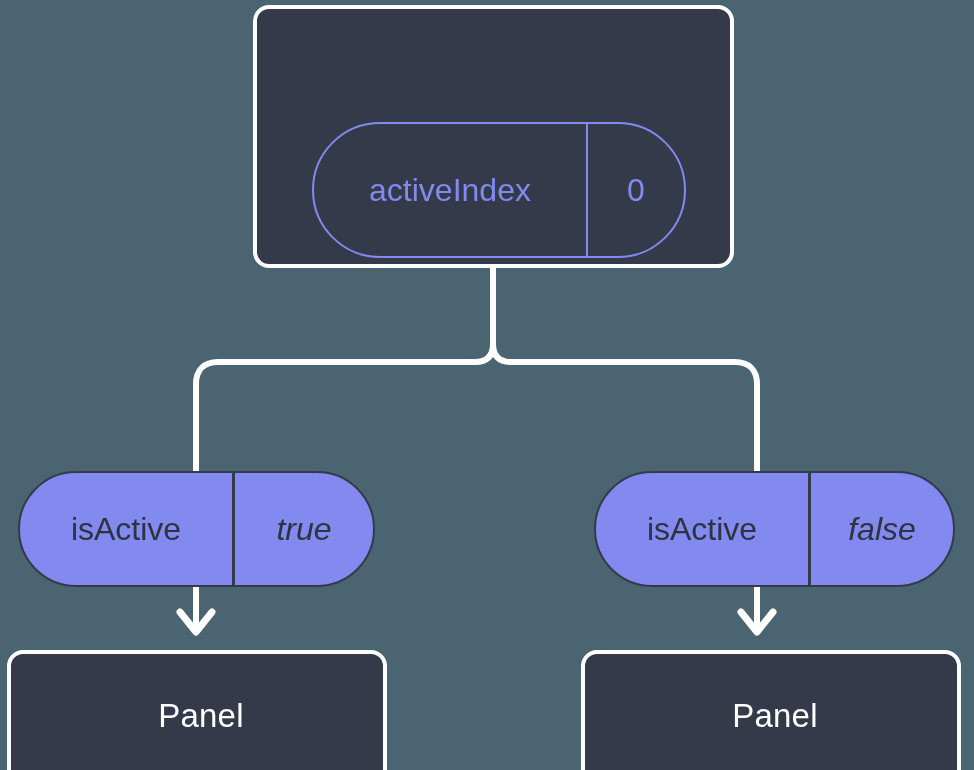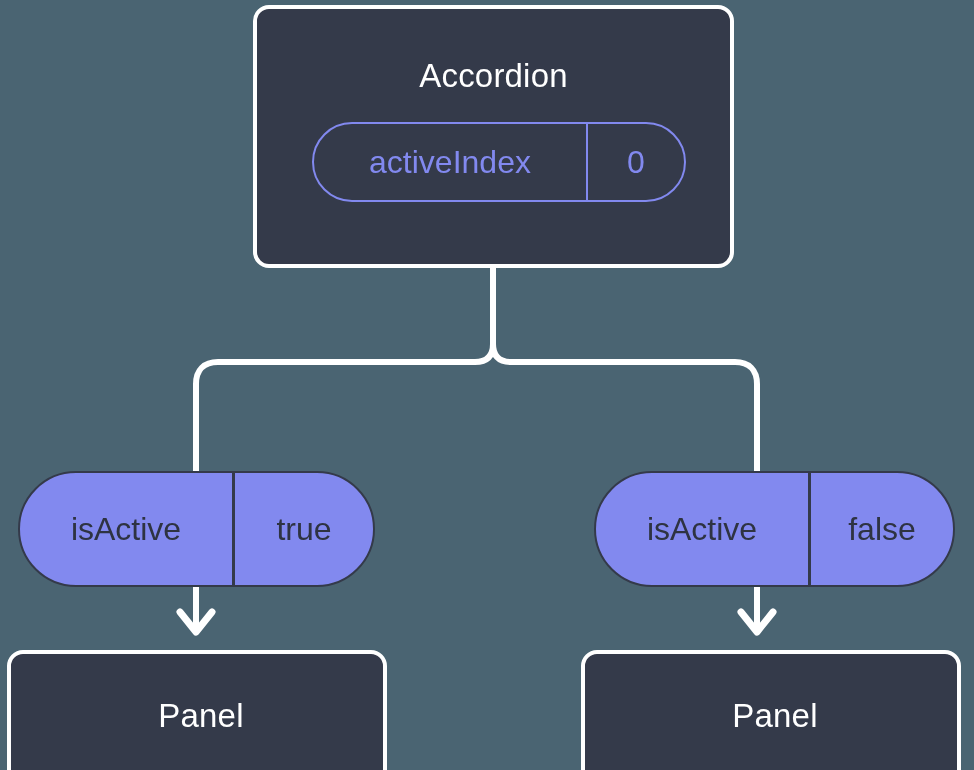--- a/index.html
+++ b/index.html
@@ -71,21 +71,21 @@
     align-items: center;
     justify-content: center;
     line-height: 1;
     white-space: nowrap;
   }
 
   #state-pill {
     left: 55px;
     top: 113px;
     width: 374px;
-    height: 80px;
+    height: 136px;
     border: 2px solid #8289ef;
     background: transparent;
   }
   #state-pill .pill-key {
     flex: 0 0 272px;
     color: #8289ef;
     font-size: 32px;
     border-right: 2px solid #8289ef;
   }
   #state-pill .pill-val {
@@ -102,20 +102,21 @@
   }
   .pill-filled .pill-key {
     color: #2e3342;
     font-size: 32px;
     border-right: 3px solid #343a4a;
   }
   .pill-filled .pill-val {
     color: #2e3342;
     font-size: 32px;
     flex: 1 1 auto;
+    font-style: italic;
   }
 
   #pill-left {
     left: 18px;
     top: 471px;
     width: 357px;
   }
   #pill-left .pill-key { flex: 0 0 212px; }
 
   #pill-right {
@@ -164,21 +165,20 @@
              L 196 471" fill="none" stroke="#ffffff" stroke-width="6" stroke-linecap="round" stroke-linejoin="round"></path>
 
     <line x1="196" y1="564" x2="196" y2="628" stroke="#ffffff" stroke-width="6" stroke-linecap="butt"></line>
     <polyline points="180,612 196,632 212,612" fill="none" stroke="#ffffff" stroke-width="7" stroke-linecap="round" stroke-linejoin="round"></polyline>
 
     <line x1="757" y1="564" x2="757" y2="628" stroke="#ffffff" stroke-width="6" stroke-linecap="butt"></line>
     <polyline points="741,612 757,632 773,612" fill="none" stroke="#ffffff" stroke-width="7" stroke-linecap="round" stroke-linejoin="round"></polyline>
   </svg>
 
   <div class="node-box" id="root-node">
-    <div class="node-title">Accordion</div>
 
     <div class="pill" id="state-pill">
       <div class="pill-key">activeIndex</div>
       <div class="pill-val">0</div>
     </div>
   </div>
 
   <div class="pill pill-filled" id="pill-left">
     <div class="pill-key">isActive</div>
     <div class="pill-val">true</div>

